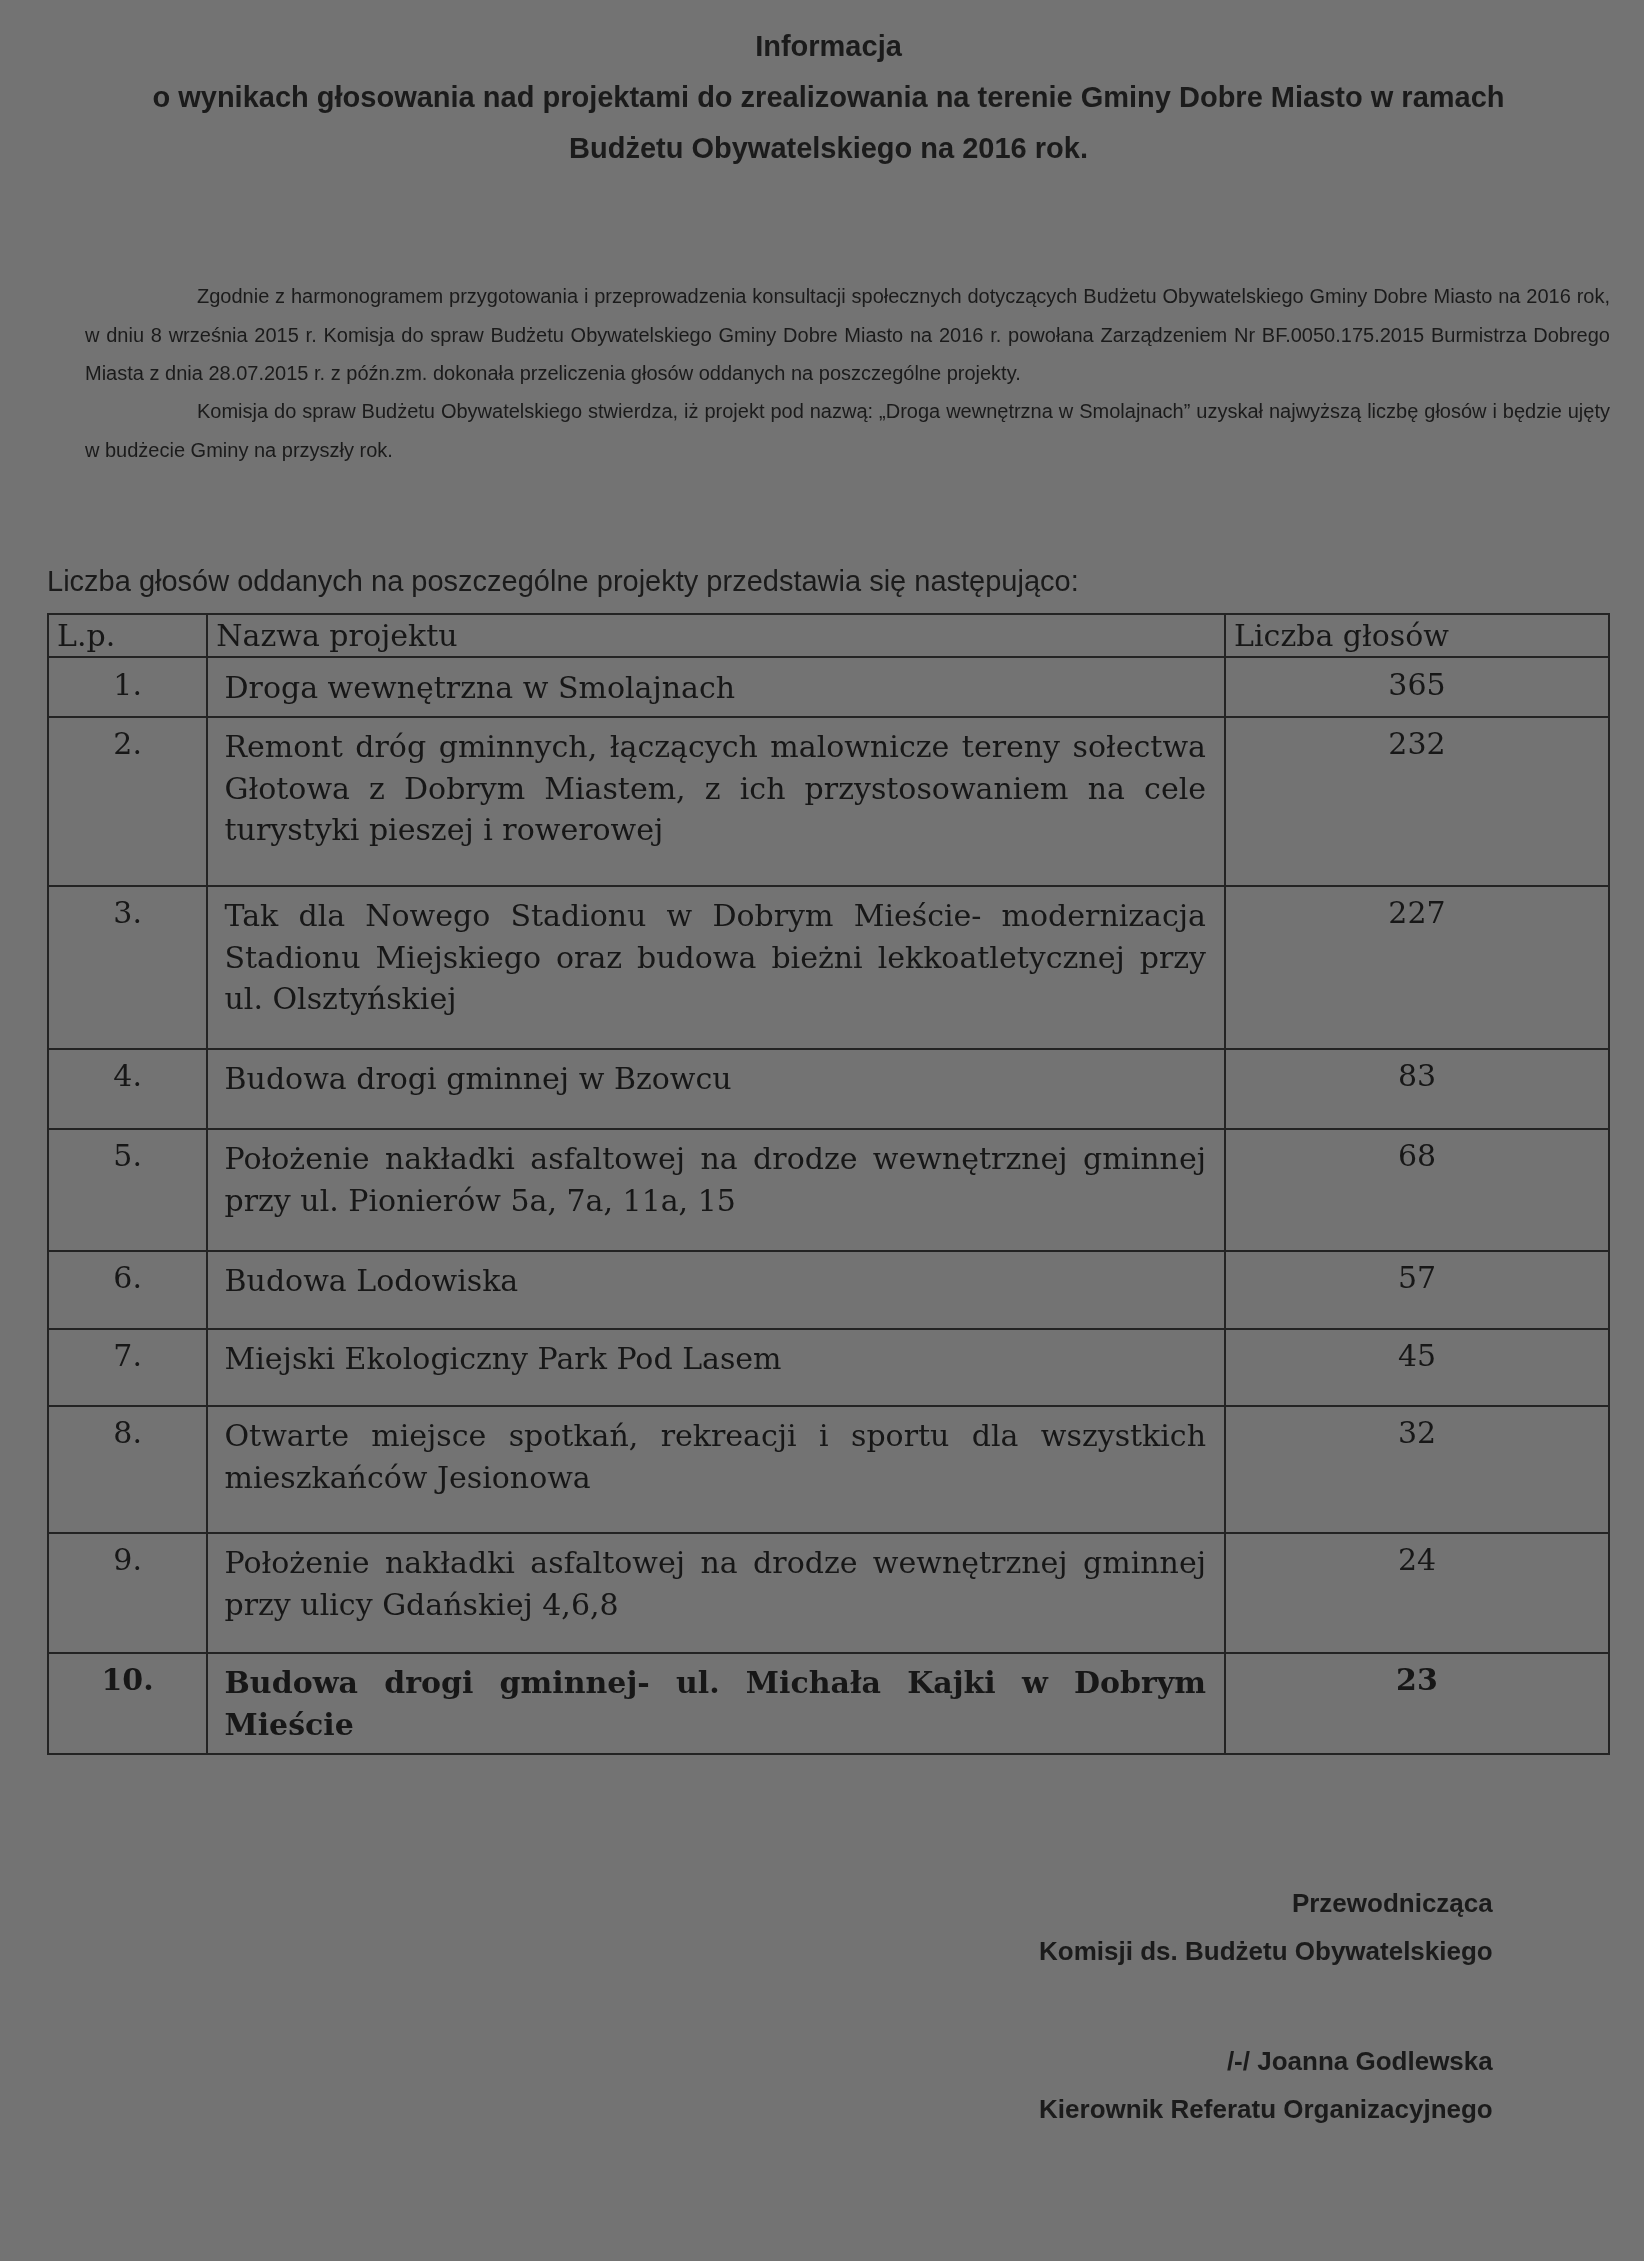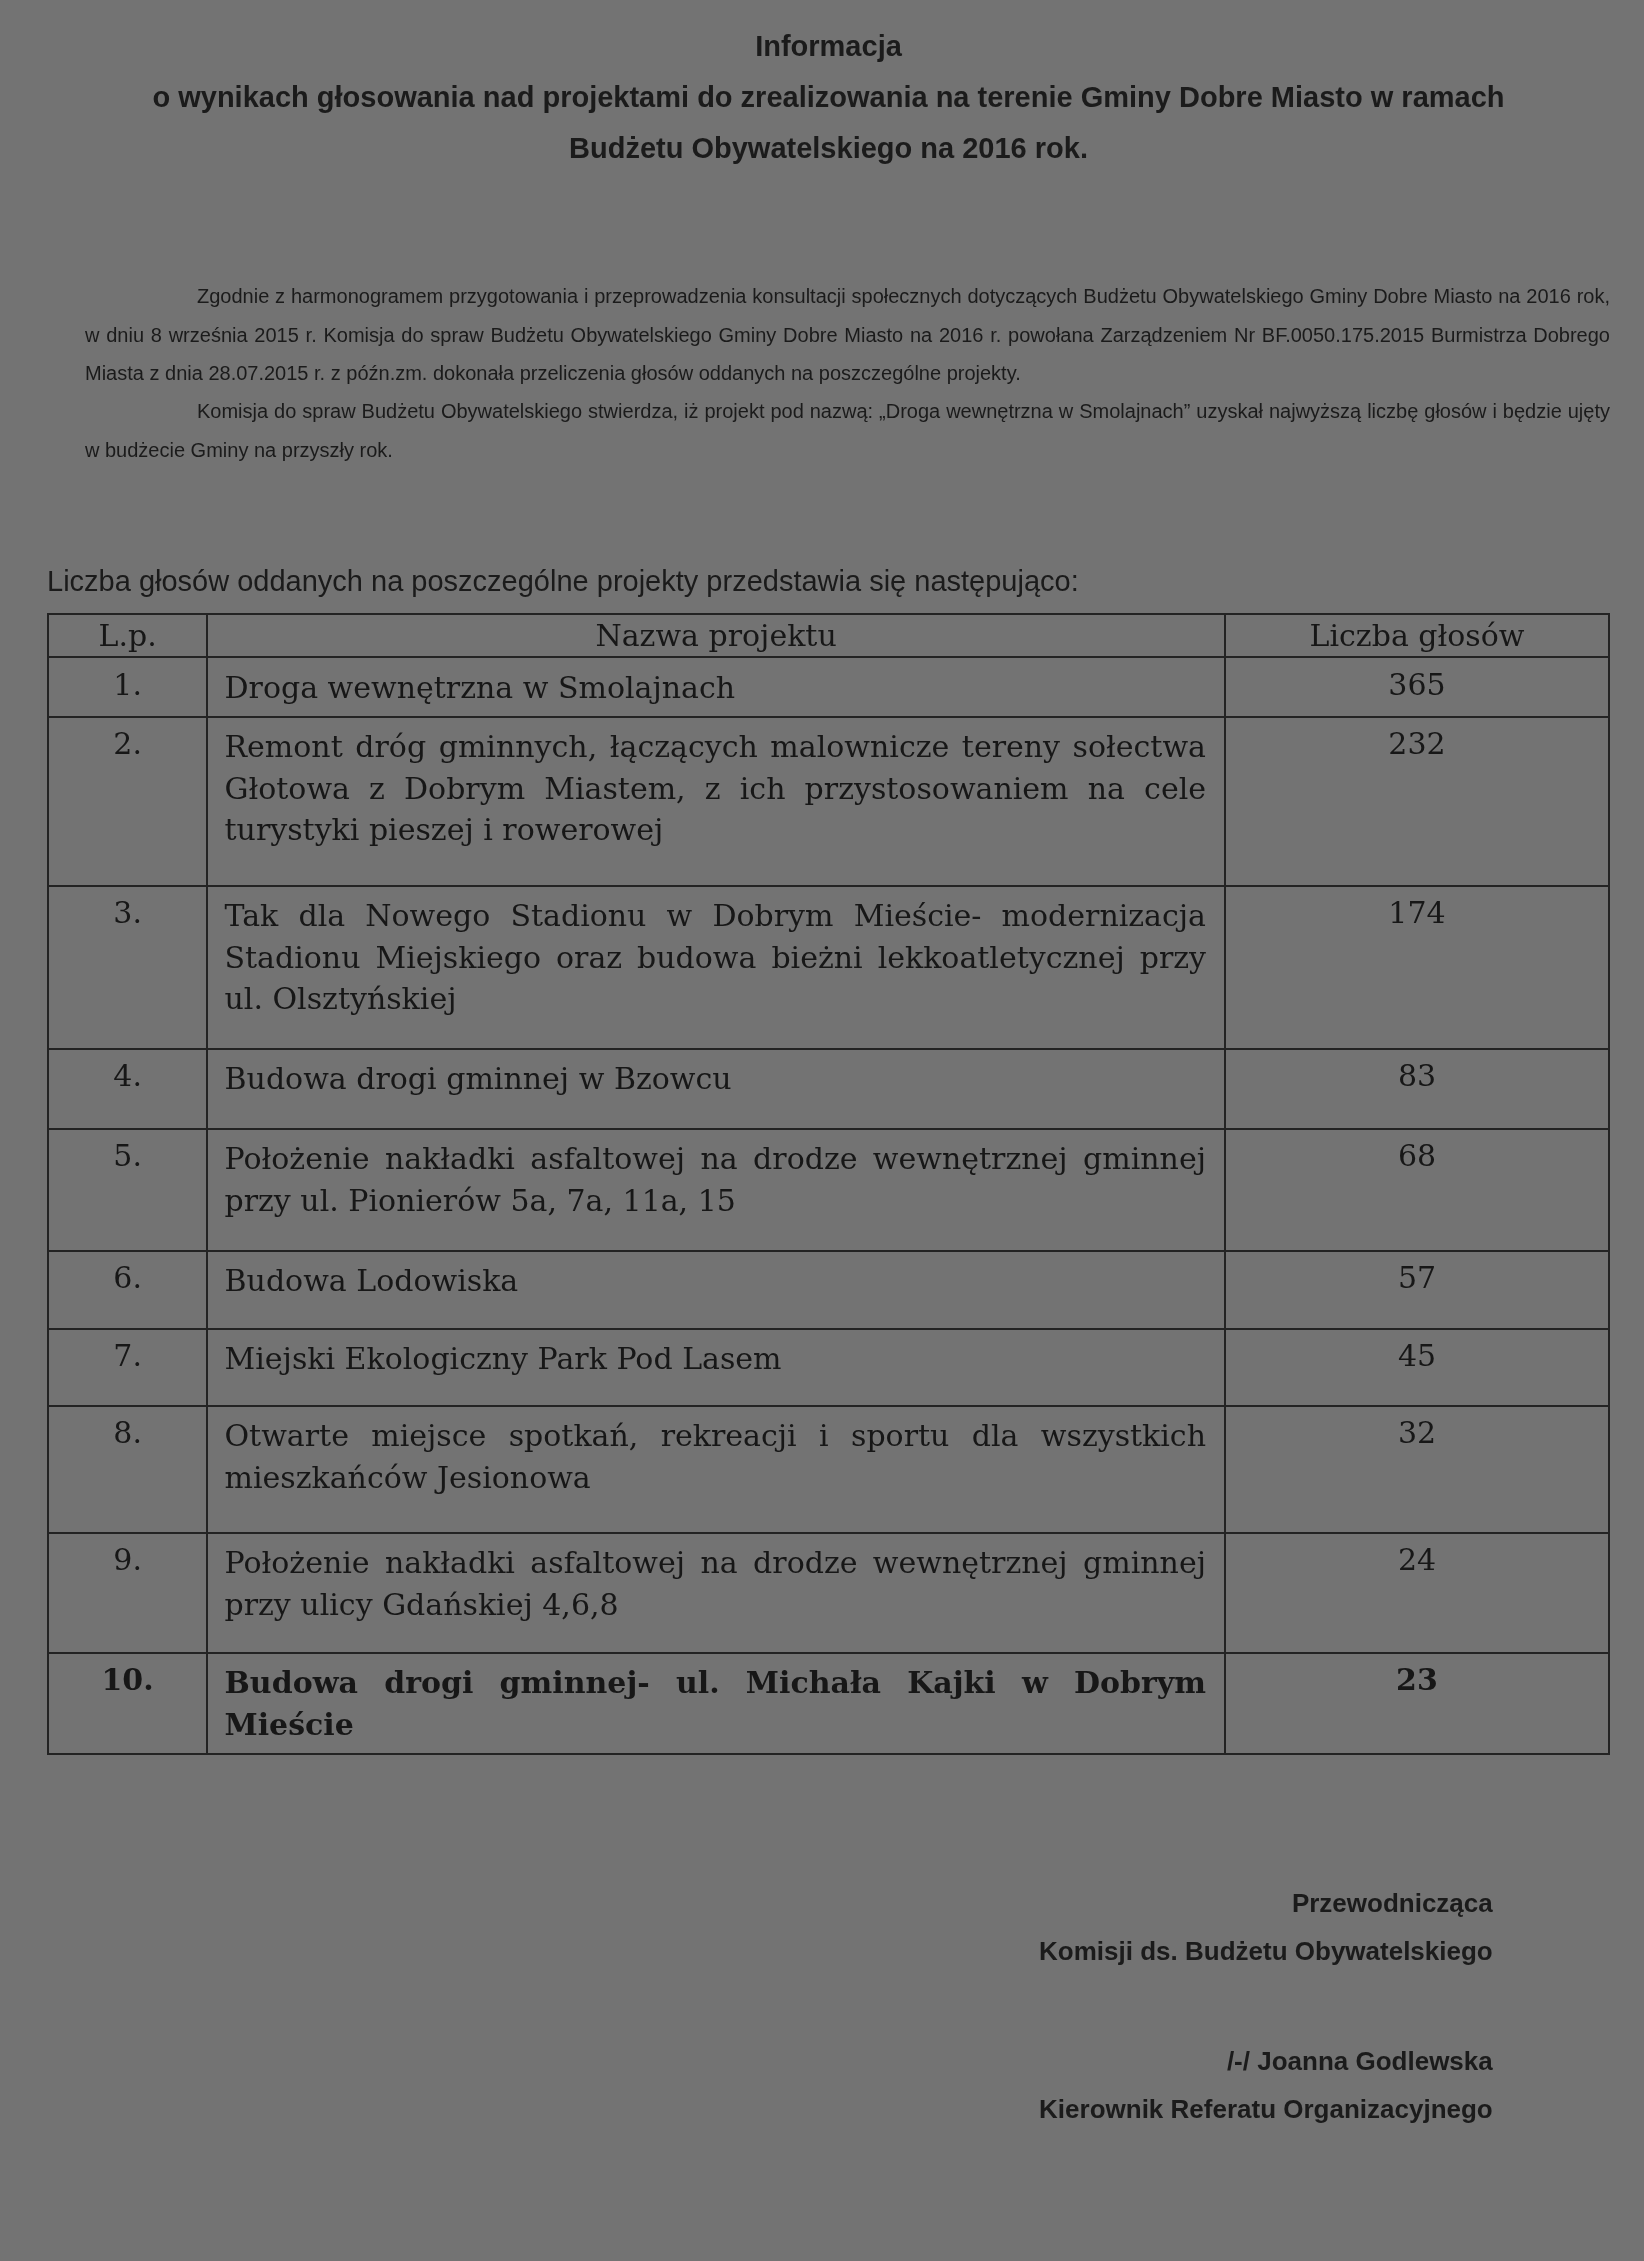--- a/index.html
+++ b/index.html
@@ -63,21 +63,21 @@
   table.results td {
     border: 2.4px solid #232323;
     vertical-align: top;
     box-sizing: border-box;
   }
   table.results thead th {
     font-weight: normal;
     font-family: "DejaVu Serif", "Liberation Serif", serif;
     height: 42px;
     vertical-align: middle;
-    text-align: center;
+    text-align: left;
     padding: 3.3px 8.1px;
   }
   col.c-lp     { width: 10.2%; }
   col.c-name   { width: 65.2%; }
   col.c-votes  { width: 24.6%; }
   td.lp {
     text-align: center;
     padding-top: 8.1px;
   }
   td.name {
@@ -151,21 +151,21 @@
         <td class="votes">365</td>
       </tr>
       <tr>
         <td class="lp">2.</td>
         <td class="name">Remont dróg gminnych, łączących malownicze tereny sołectwa Głotowa z Dobrym Miastem, z ich przystosowaniem na cele turystyki pieszej i rowerowej</td>
         <td class="votes">232</td>
       </tr>
       <tr>
         <td class="lp">3.</td>
         <td class="name">Tak dla Nowego Stadionu w Dobrym Mieście- modernizacja Stadionu Miejskiego oraz budowa bieżni lekkoatletycznej przy ul. Olsztyńskiej</td>
-        <td class="votes">174</td>
+        <td class="votes">227</td>
       </tr>
       <tr>
         <td class="lp">4.</td>
         <td class="name">Budowa drogi gminnej w Bzowcu</td>
         <td class="votes">83</td>
       </tr>
       <tr>
         <td class="lp">5.</td>
         <td class="name">Położenie nakładki asfaltowej na drodze wewnętrznej gminnej przy ul. Pionierów 5a, 7a, 11a, 15</td>
         <td class="votes">68</td>

